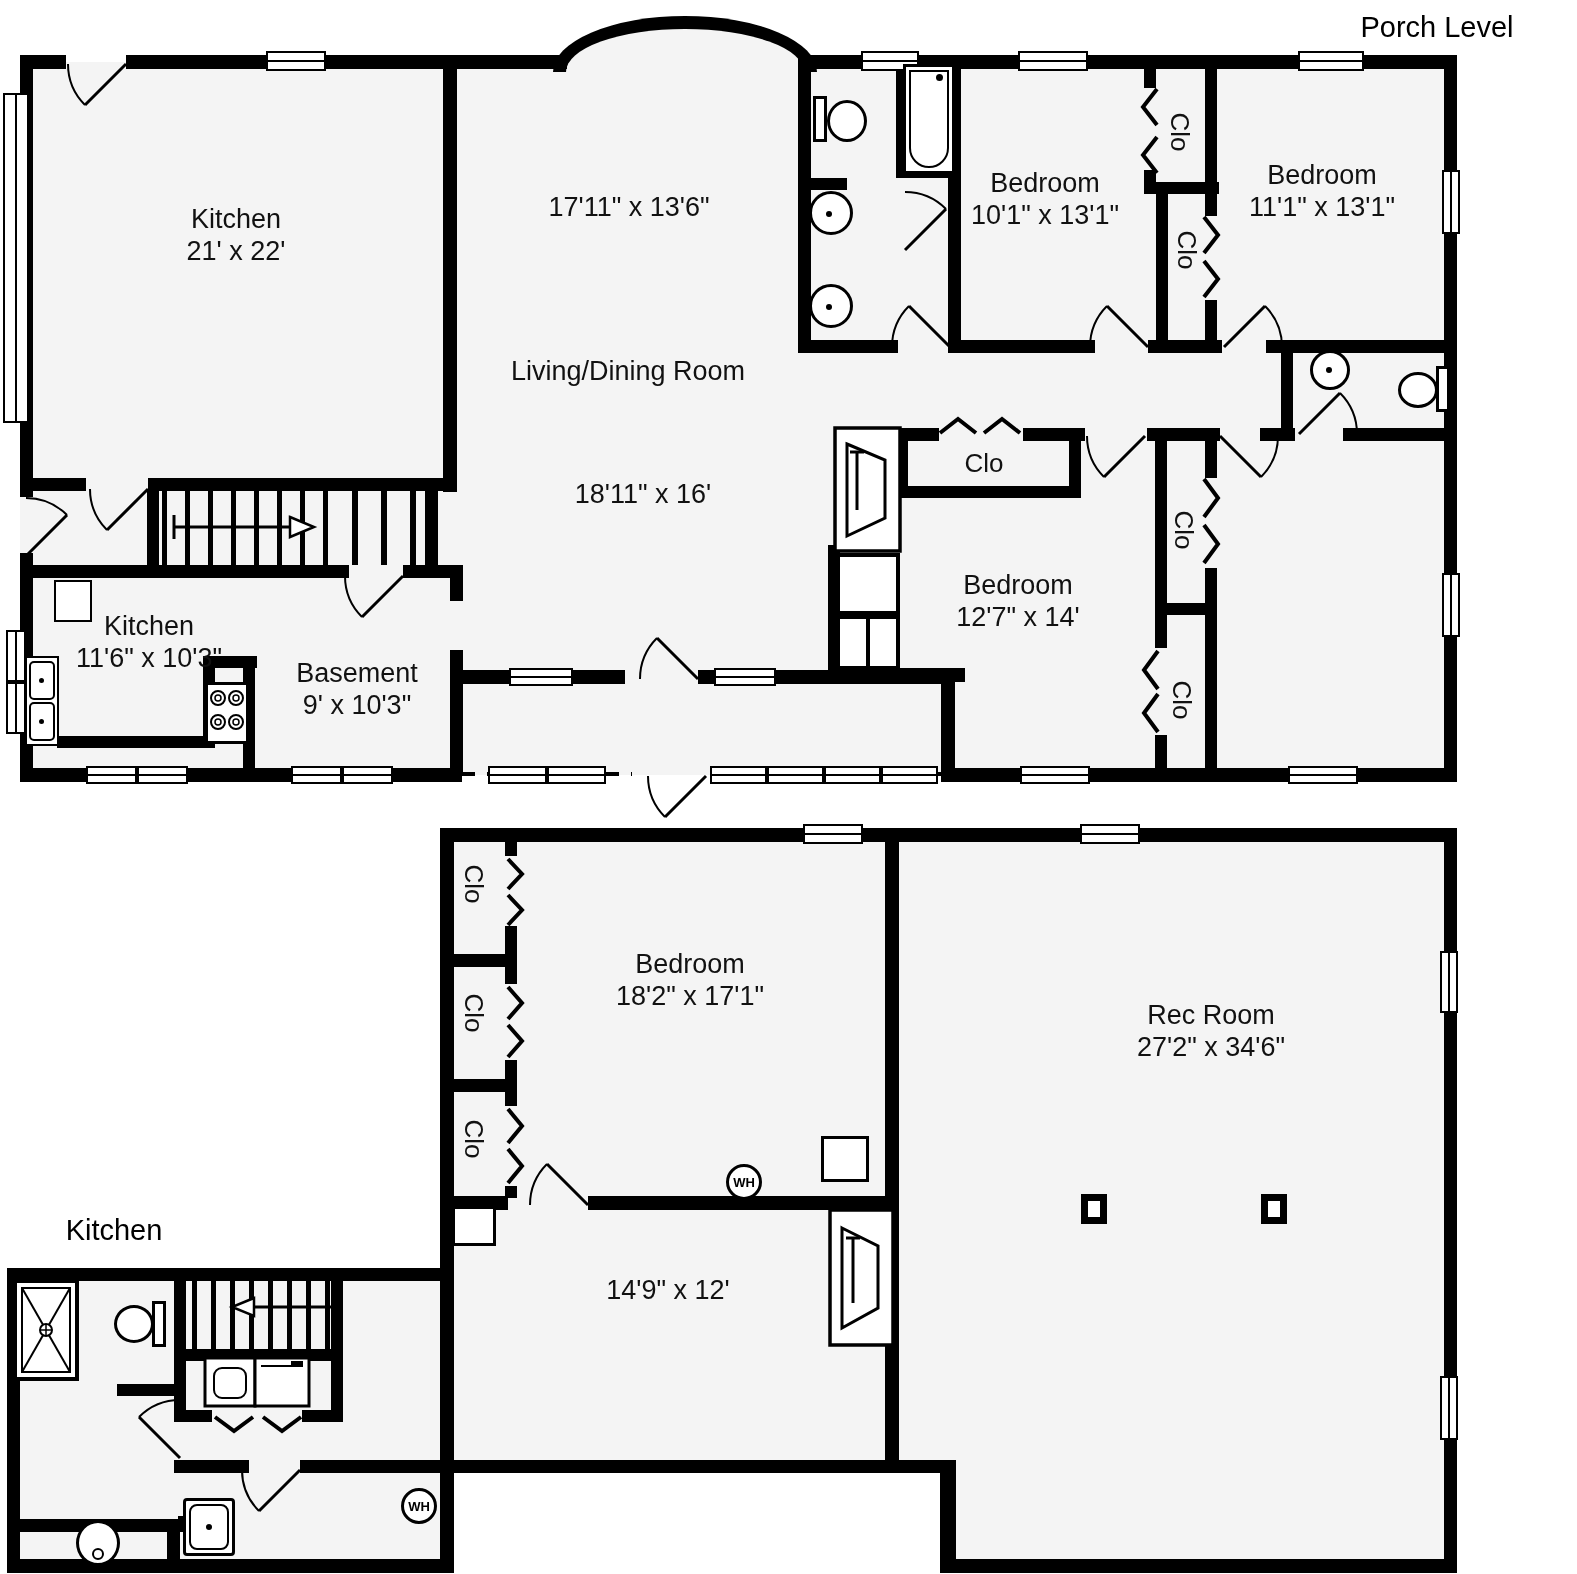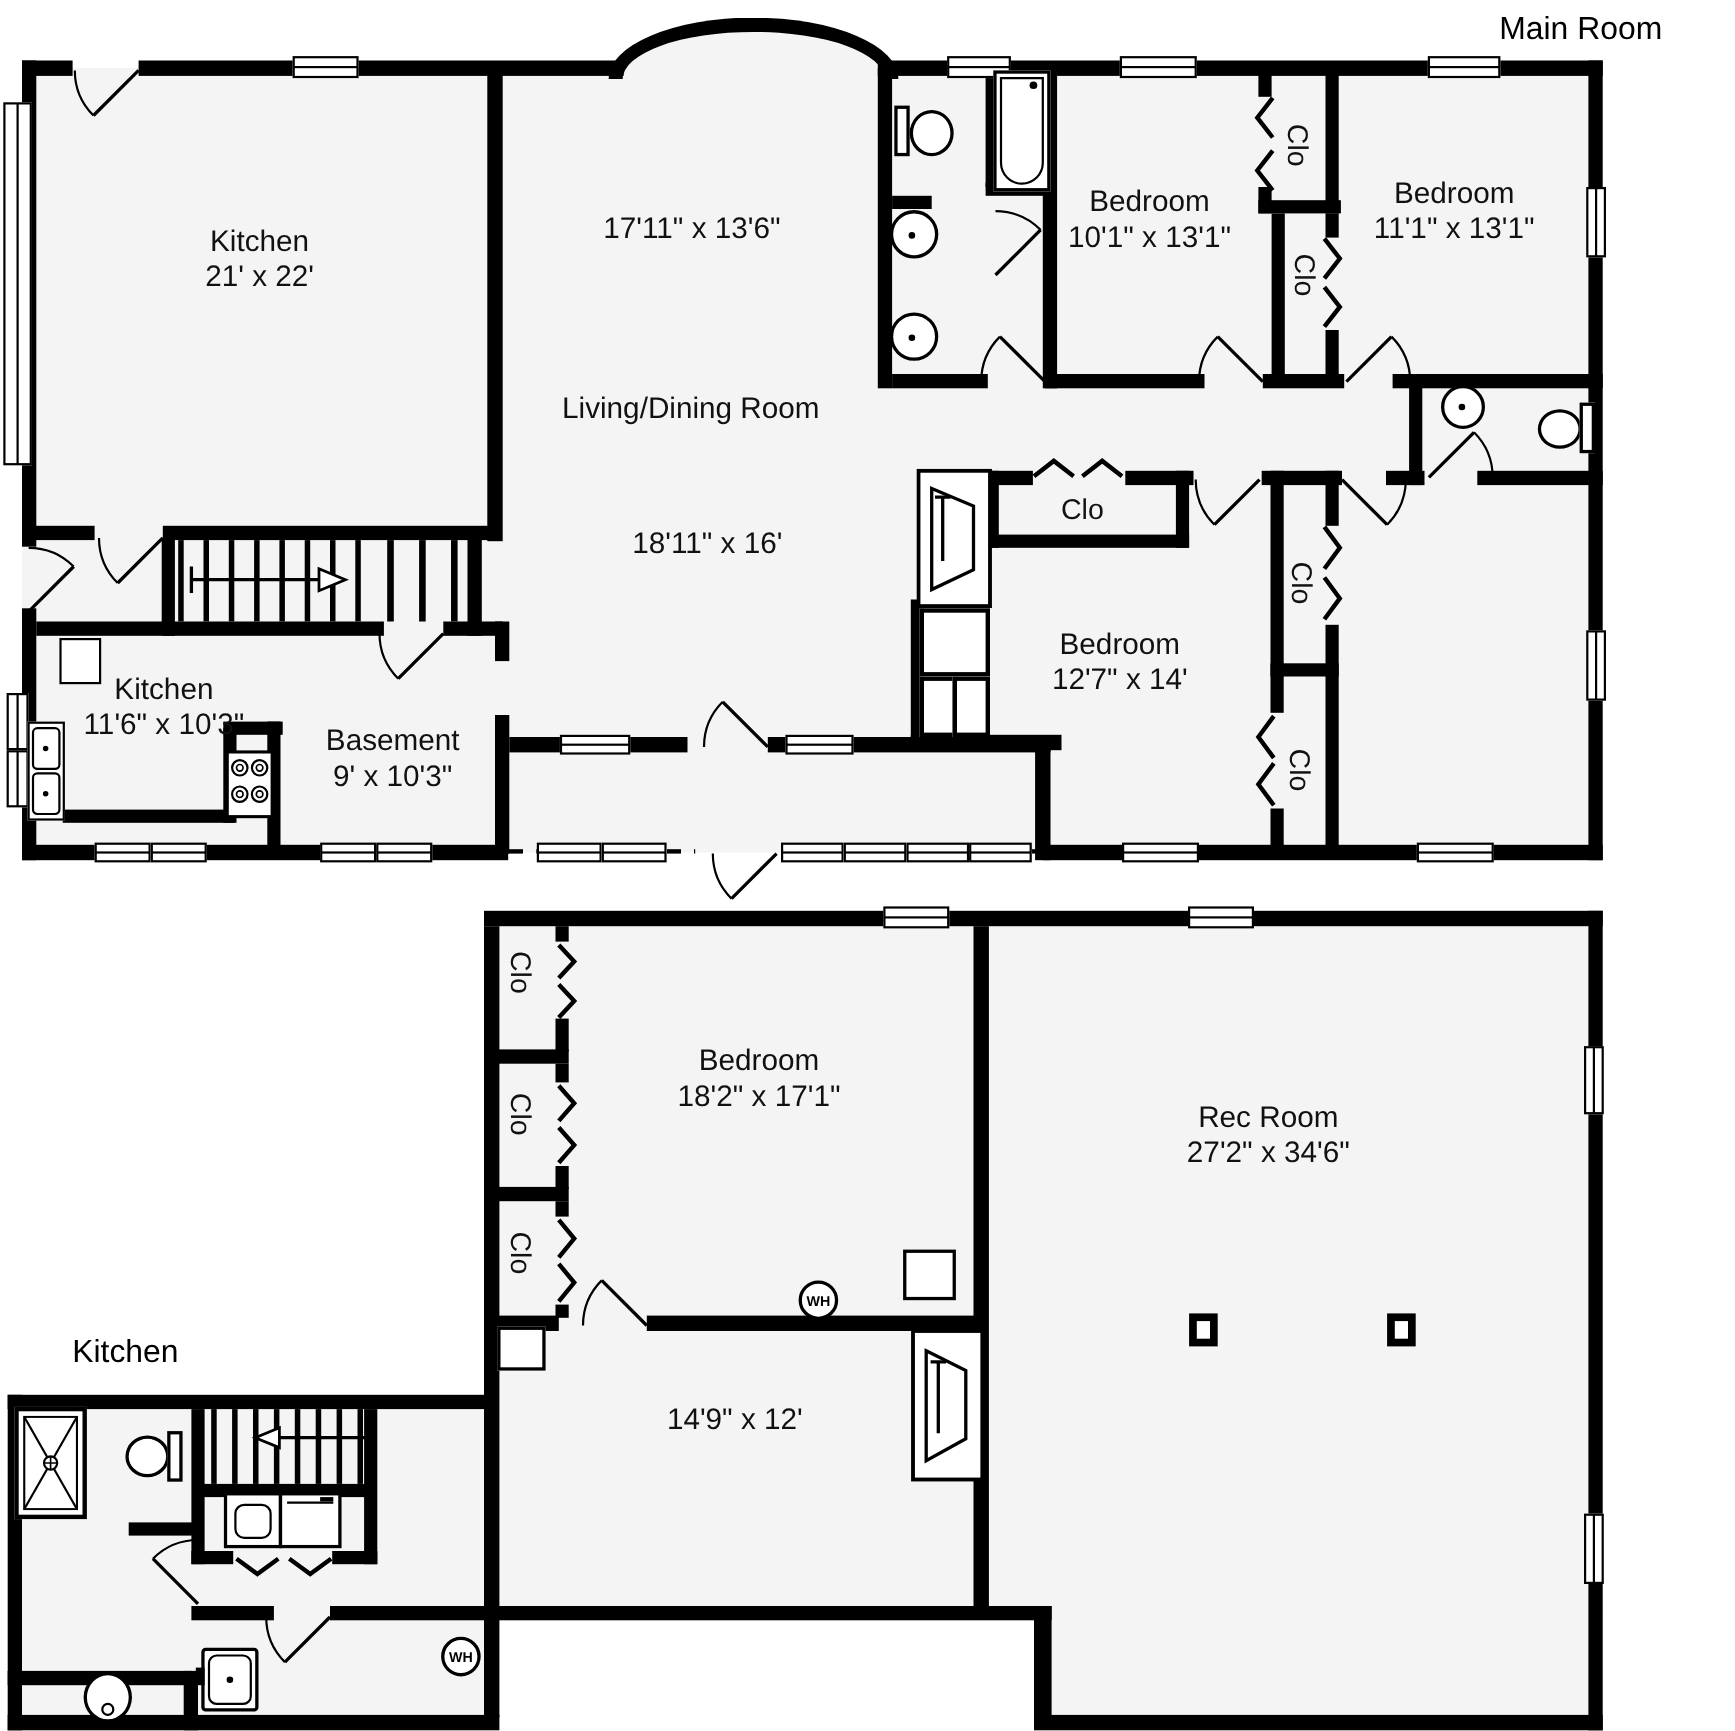--- a/index.html
+++ b/index.html
@@ -401,21 +401,21 @@
   <div class="post" style="left:1261px;top:1194px;width:26px;height:30px"></div>
   <div class="fx" style="left:183px;top:1498px;width:52px;height:58px;border-radius:4px"></div>
   <div class="fx2" style="left:189px;top:1504px;width:40px;height:46px;border-radius:8px"></div>
   <div class="dot" style="left:206px;top:1524px;width:6px;height:6px"></div>
   <div class="tick" style="left:178px;top:1516px;width:8px;height:16px"></div>
   <div class="fx round" style="left:76px;top:1520px;width:44px;height:46px"></div>
   <div class="fx2 round" style="left:92px;top:1548px;width:12px;height:12px"></div>
   <div class="dot" style="left:84px;top:1565px;width:7px;height:7px"></div>
   <div class="dot" style="left:101px;top:1565px;width:7px;height:7px"></div>
 
-  <div class="title" style="left:1437px;top:27px">Main Room</div>
+  <div class="title" style="left:1437px;top:27px">Porch Level</div>
   <div class="title" style="left:114px;top:1230px">Kitchen</div>
 
   <div class="rlabel" style="left:236px;top:236px">
     <span>Kitchen</span><br>
     <span>21' x 22'</span>
   </div>
   <div class="rlabel" style="left:629px;top:208px">
     <span>17'11" x 13'6"</span>
   </div>
   <div class="rlabel" style="left:628px;top:372px">
@@ -441,21 +441,21 @@
     <span>11'6" x 10'3"</span>
   </div>
   <div class="rlabel" style="left:357px;top:690px">
     <span>Basement</span><br>
     <span>9' x 10'3"</span>
   </div>
   <div class="rlabel" style="left:690px;top:981px">
     <span>Bedroom</span><br>
     <span>18'2" x 17'1"</span>
   </div>
-  <div class="rlabel" style="left:1153px;top:1032px">
+  <div class="rlabel" style="left:1211px;top:1032px">
     <span>Rec Room</span><br>
     <span>27'2" x 34'6"</span>
   </div>
   <div class="rlabel" style="left:668px;top:1291px">
     <span>14'9" x 12'</span>
   </div>
 
   <div class="rlabel" style="left:984px;top:463px;font-size:26px">Clo</div>
   <div class="vlabel" style="left:1179px;top:132px">Clo</div>
   <div class="vlabel" style="left:1186px;top:250px">Clo</div>

